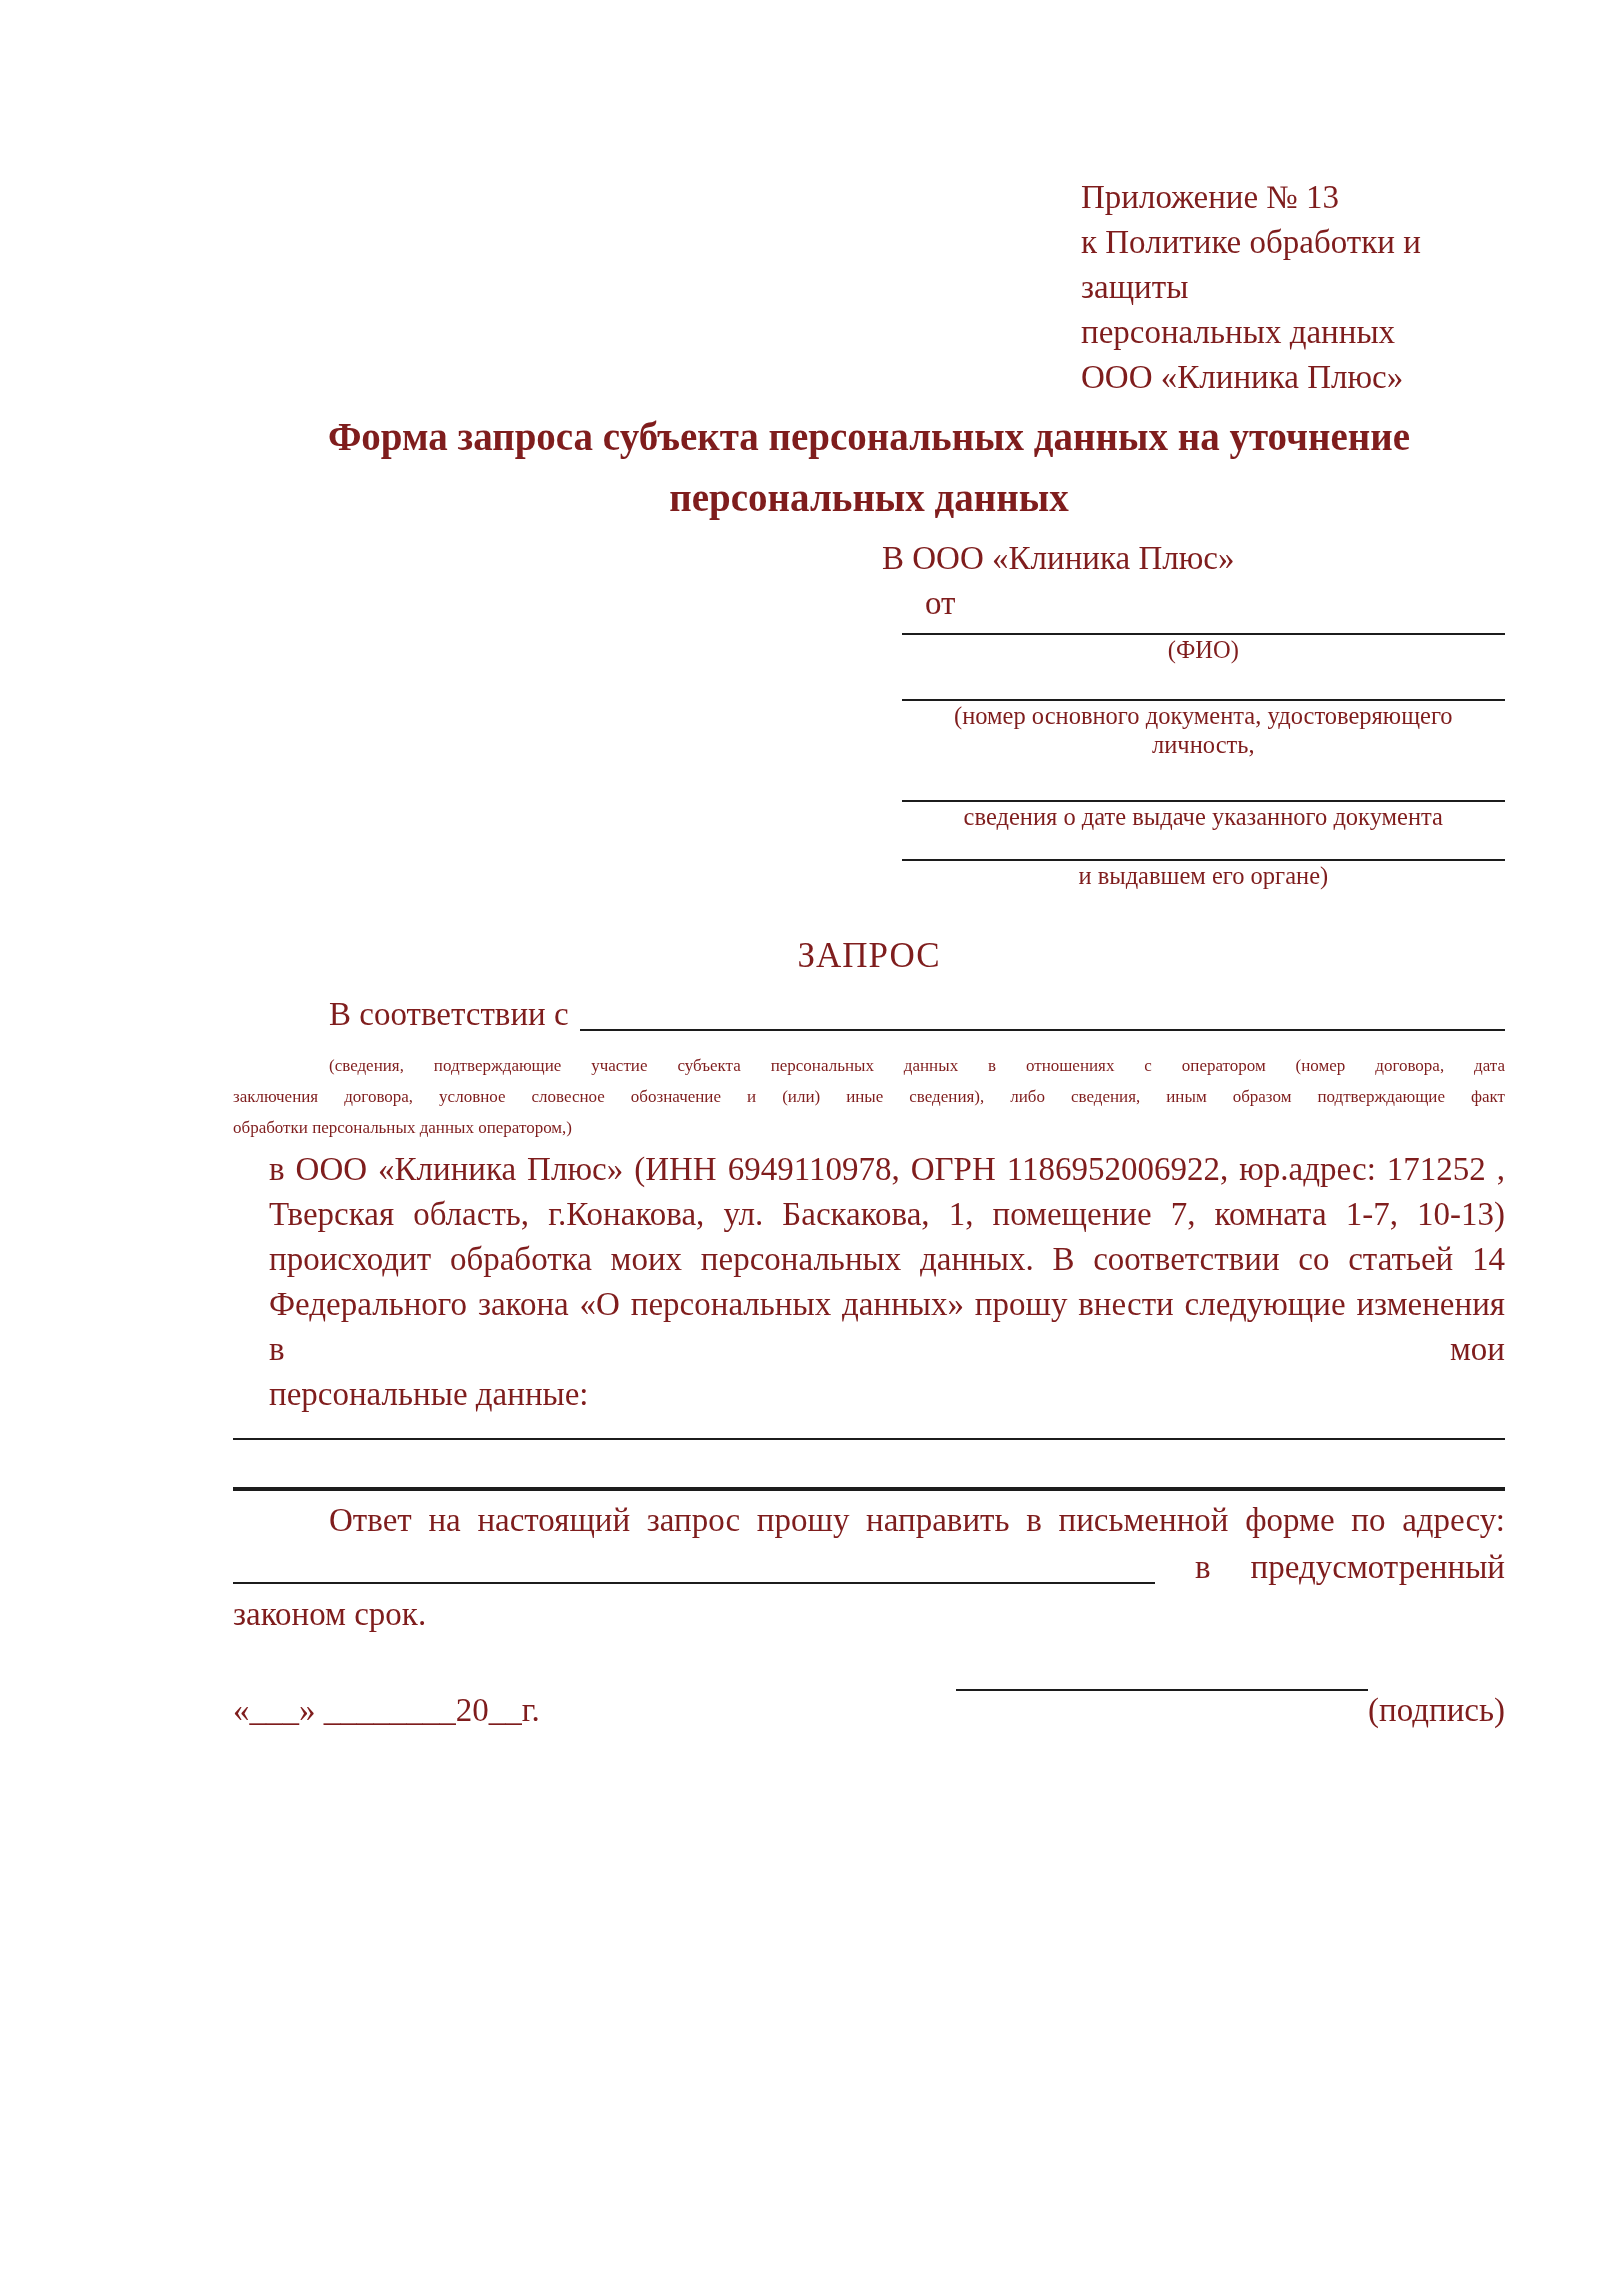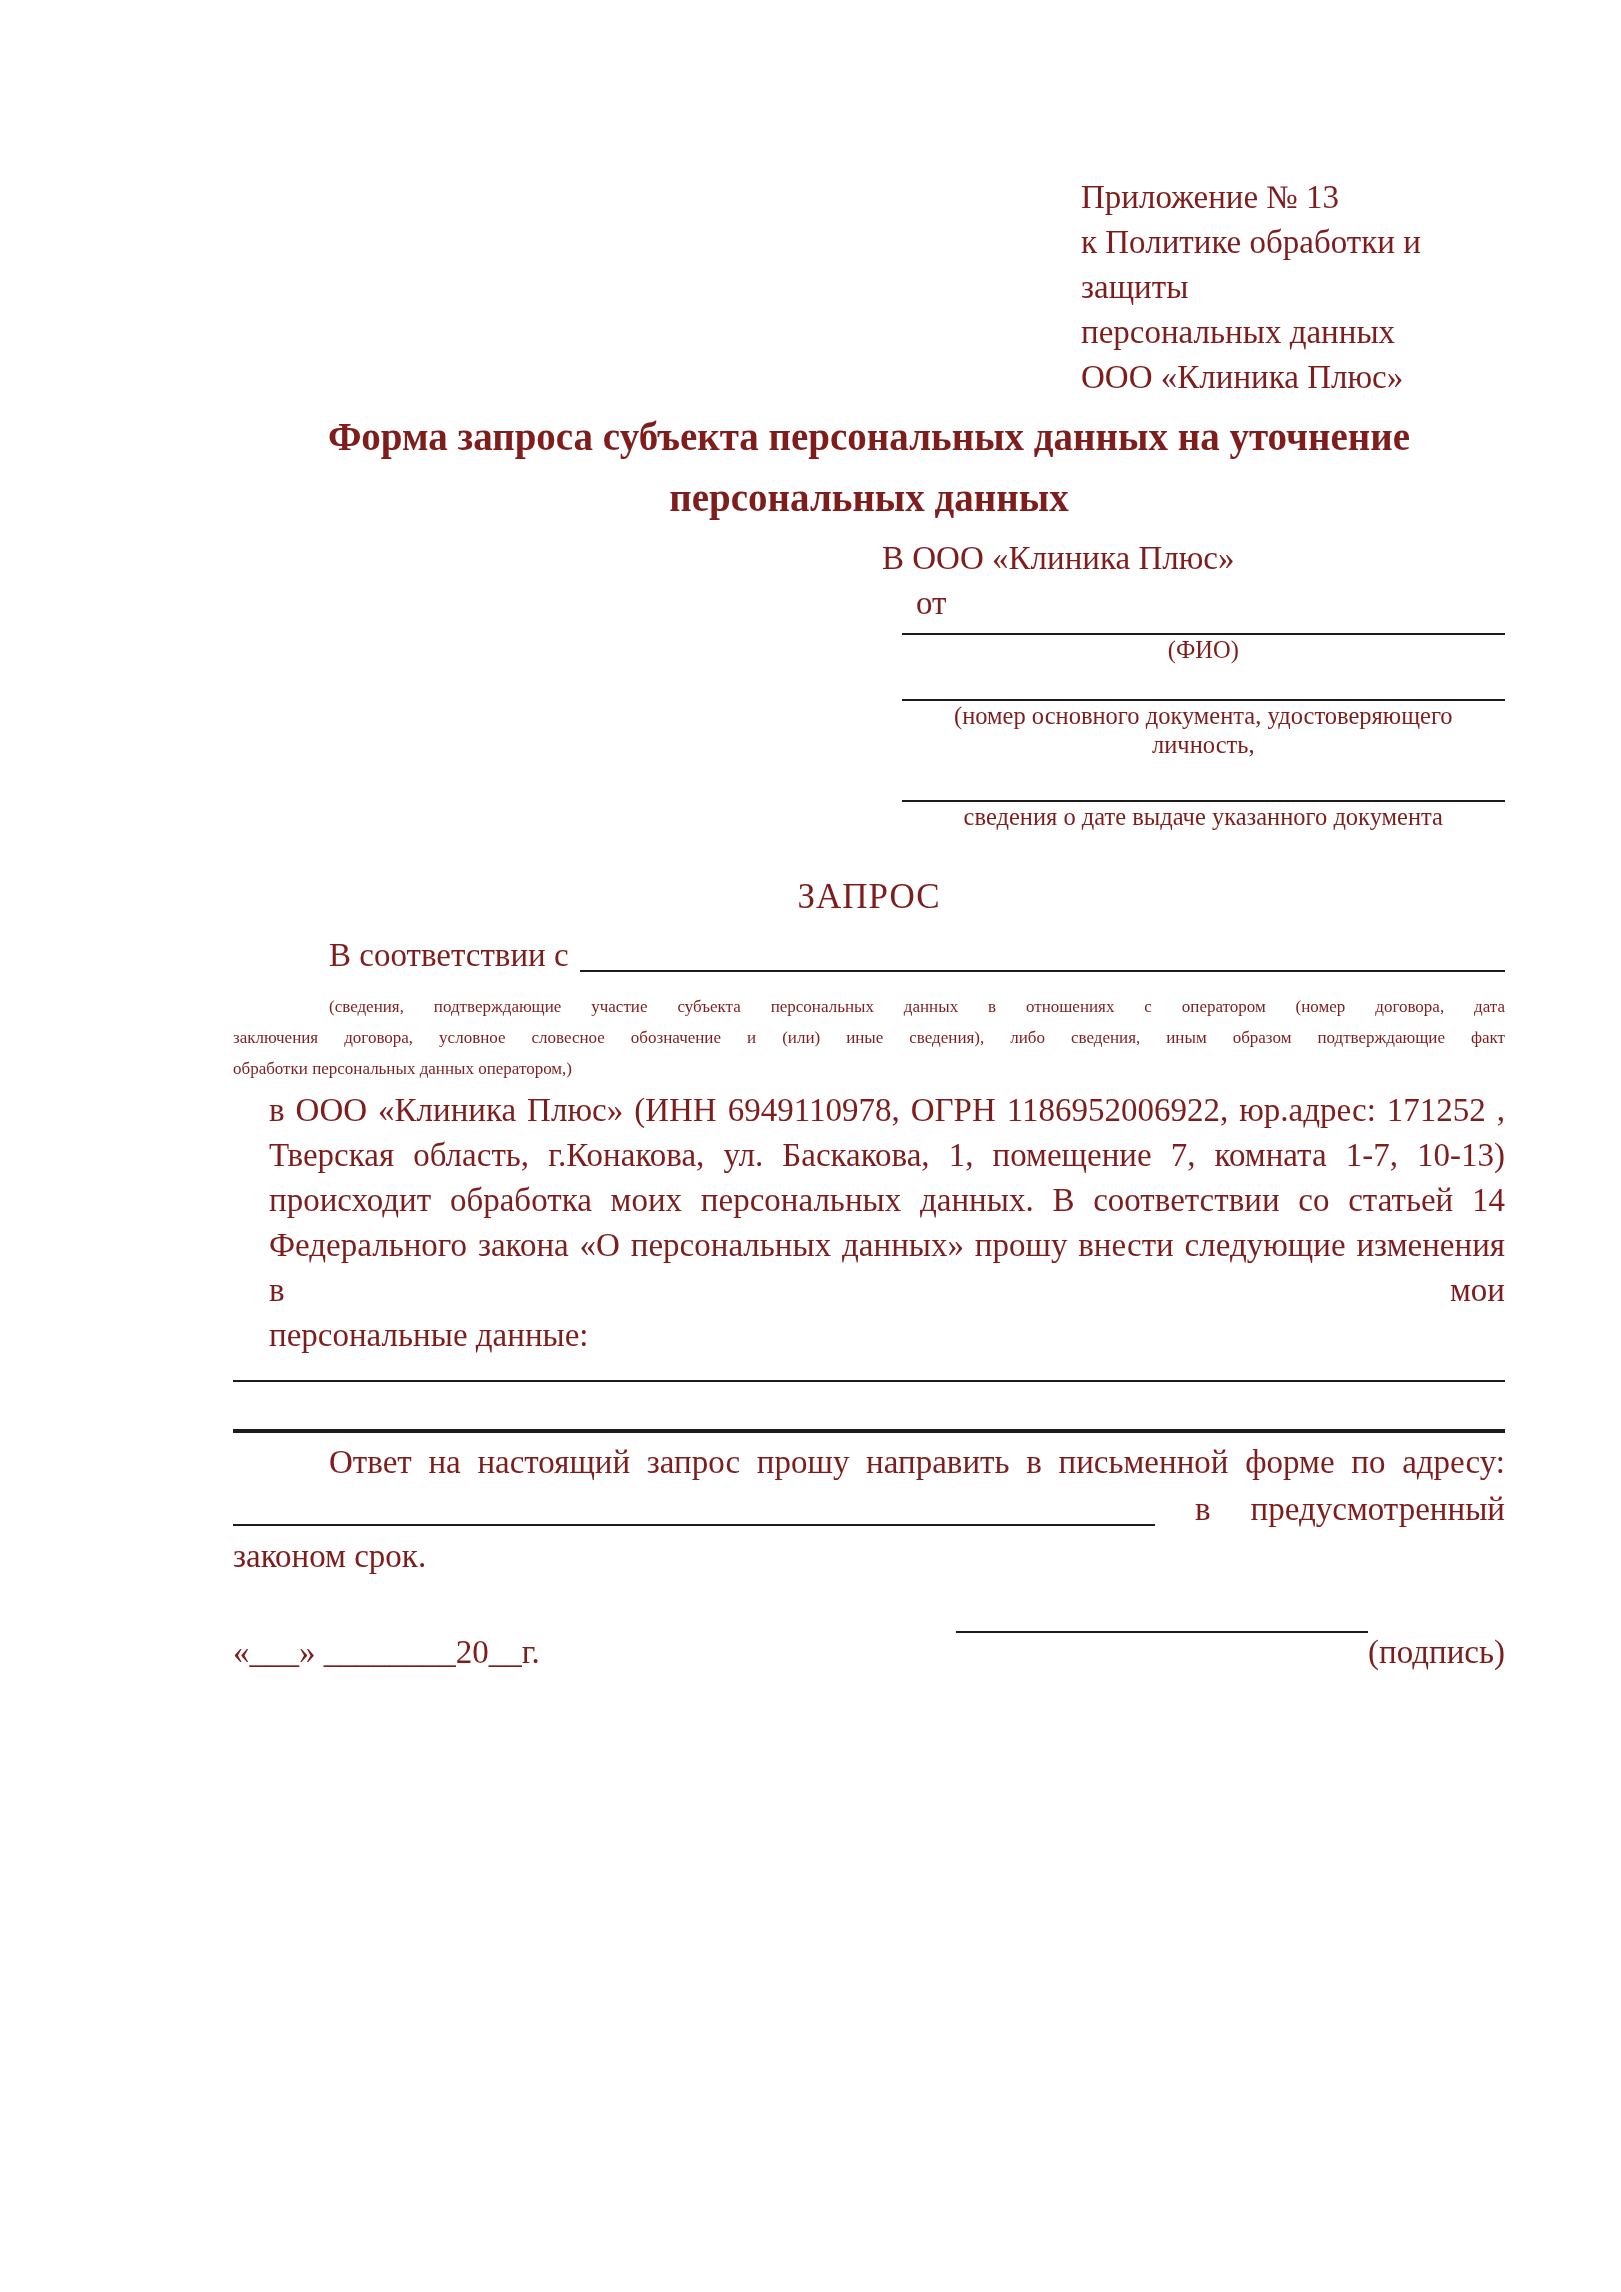--- a/index.html
+++ b/index.html
@@ -18,21 +18,21 @@
 
   
   .appendix { margin-left: 848px; font-size: 33px; line-height: 45px; margin-top: 7.8px; }
 
   
   .doc-title { margin-top: 5.9px; text-align: center; font-weight: bold; font-size: 39px; line-height: 61px; }
 
   
   .addressee { margin-left: 649px; margin-top: 9.8px; font-size: 33px; }
   .addr-to { line-height: 43px; }
-  .addr-from { margin-left: 34px; margin-top: 2px; line-height: 43px; }
+  .addr-from { margin-left: 43px; margin-top: 2px; line-height: 43px; }
   .addr-field { margin-left: 19.6px; }
   .addr-line { border-bottom: 2.9px solid #1c1c1c; }
   .addr-line.h1 { height: 7.8px; }
   .addr-line.h2 { height: 35px; }
   .addr-line.h3 { height: 41px; }
   .addr-line.h4 { height: 27.4px; }
   .addr-caption { text-align: center; font-size: 24.5px; line-height: 29px; }
 
   
   .request-heading { margin-top: 45px; text-align: center; font-size: 35px; line-height: 41px; letter-spacing: 1px; }
@@ -87,20 +87,24 @@
     <div class="addr-field">
       <div class="addr-line h2"></div>
       <div class="addr-caption">(номер основного документа, удостоверяющего личность,</div>
     </div>
 
     <div class="addr-field">
       <div class="addr-line h3"></div>
       <div class="addr-caption">сведения о дате выдаче указанного документа</div>
     </div>
 
+    <div class="addr-field">
+      <div class="addr-line h4"></div>
+      <div class="addr-caption">и выдавшем его органе)</div>
+    </div>
   </div>
 
   <div class="request-heading">ЗАПРОС</div>
 
   <div class="intro-row">
     <span class="intro-label">В соответствии с</span>
     <div class="fill-line"></div>
   </div>
 
   <div class="fine-print">

